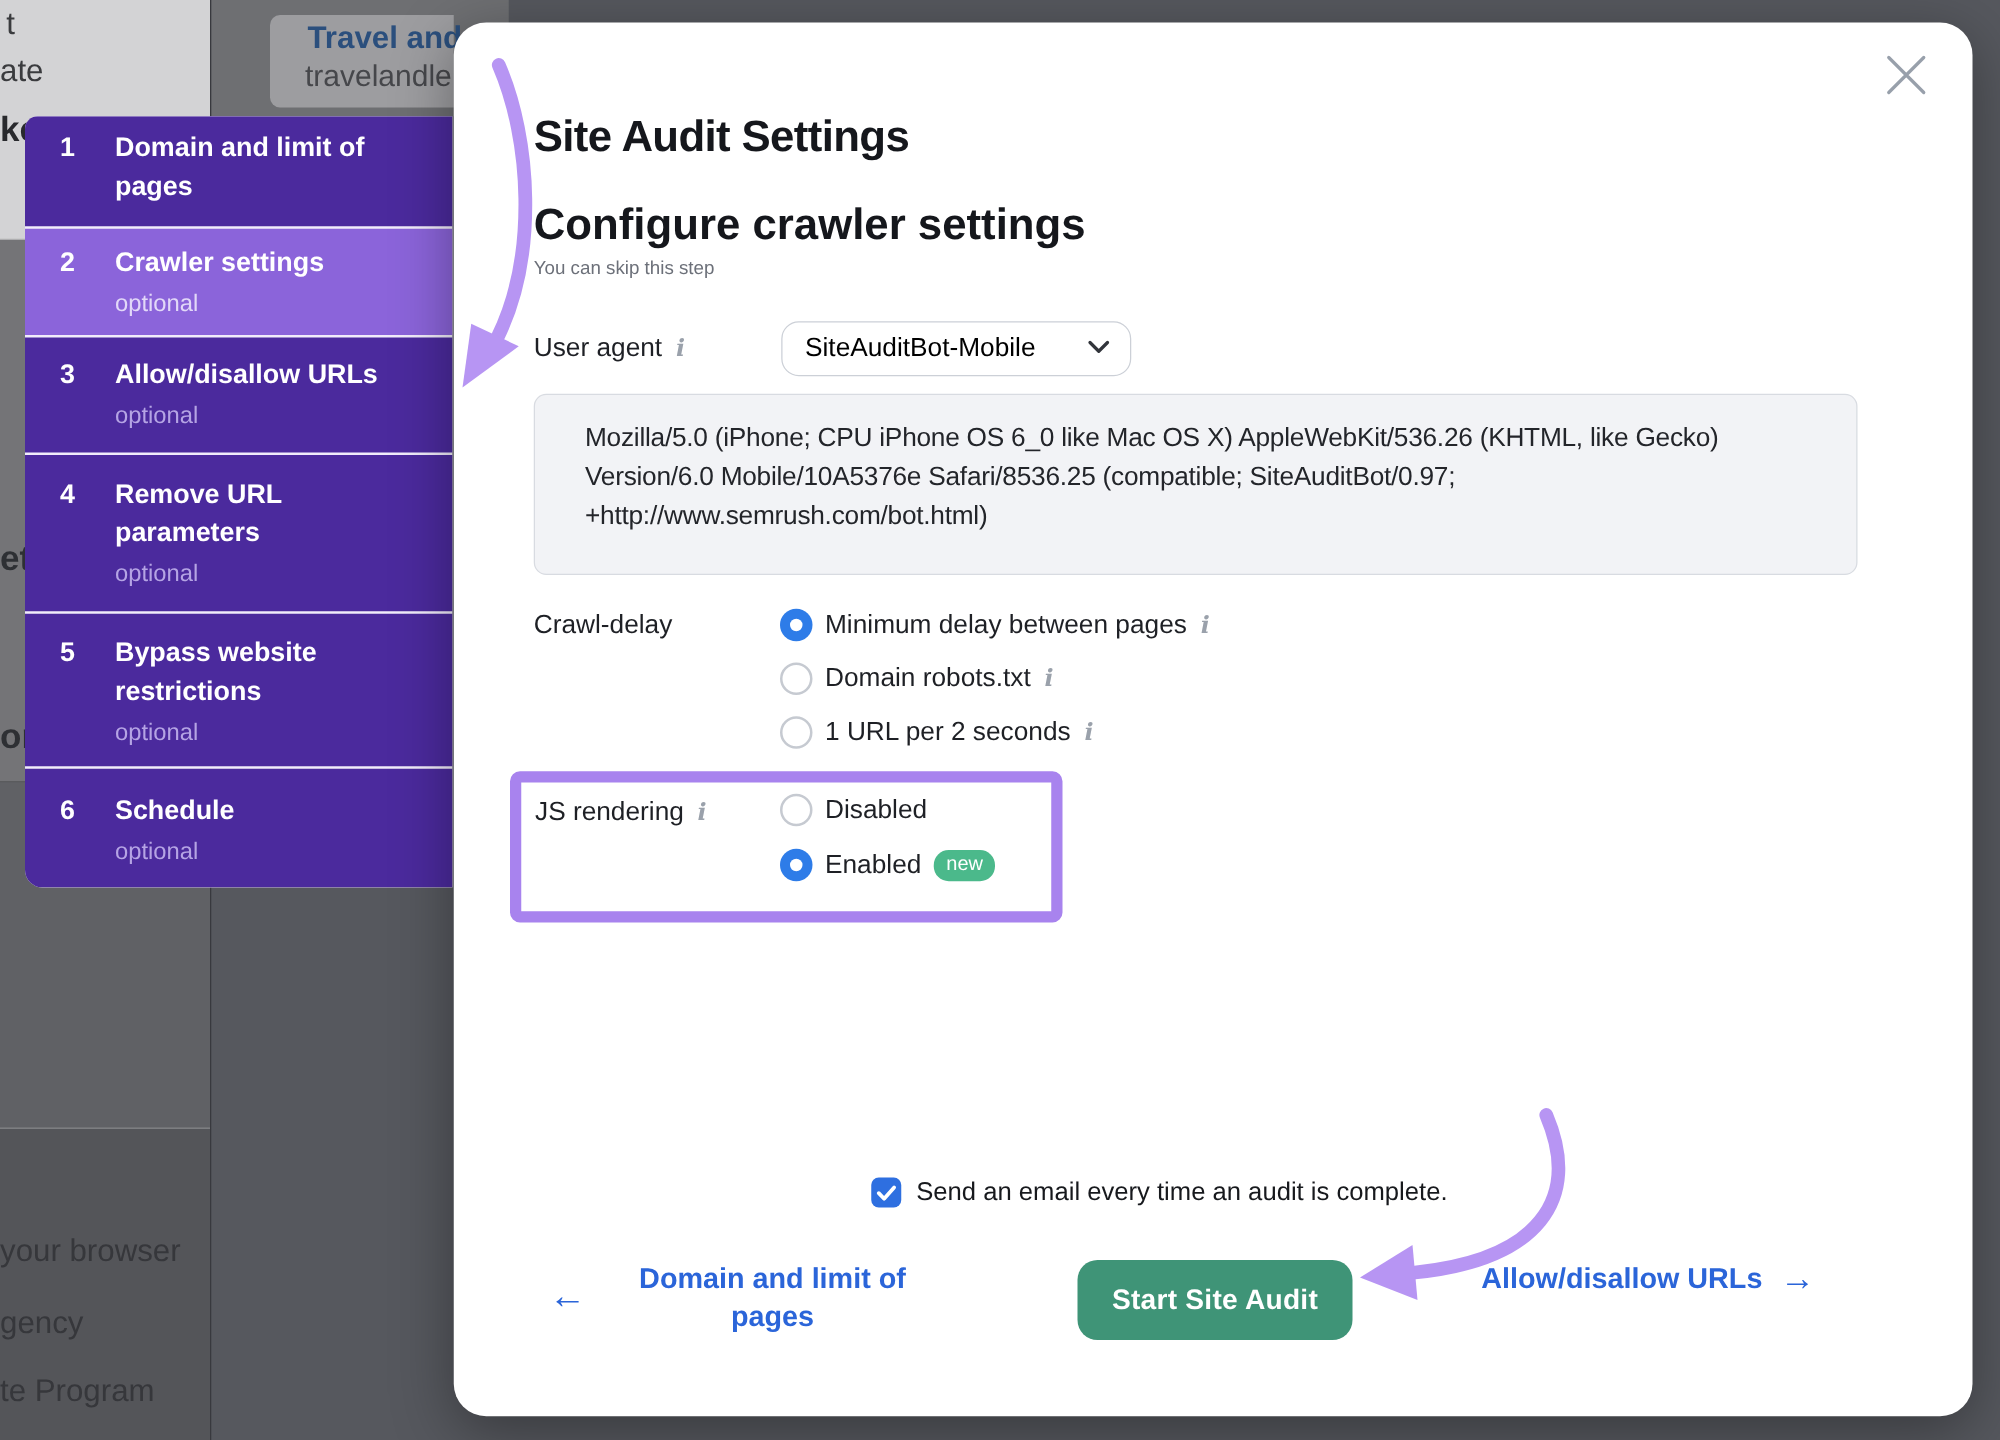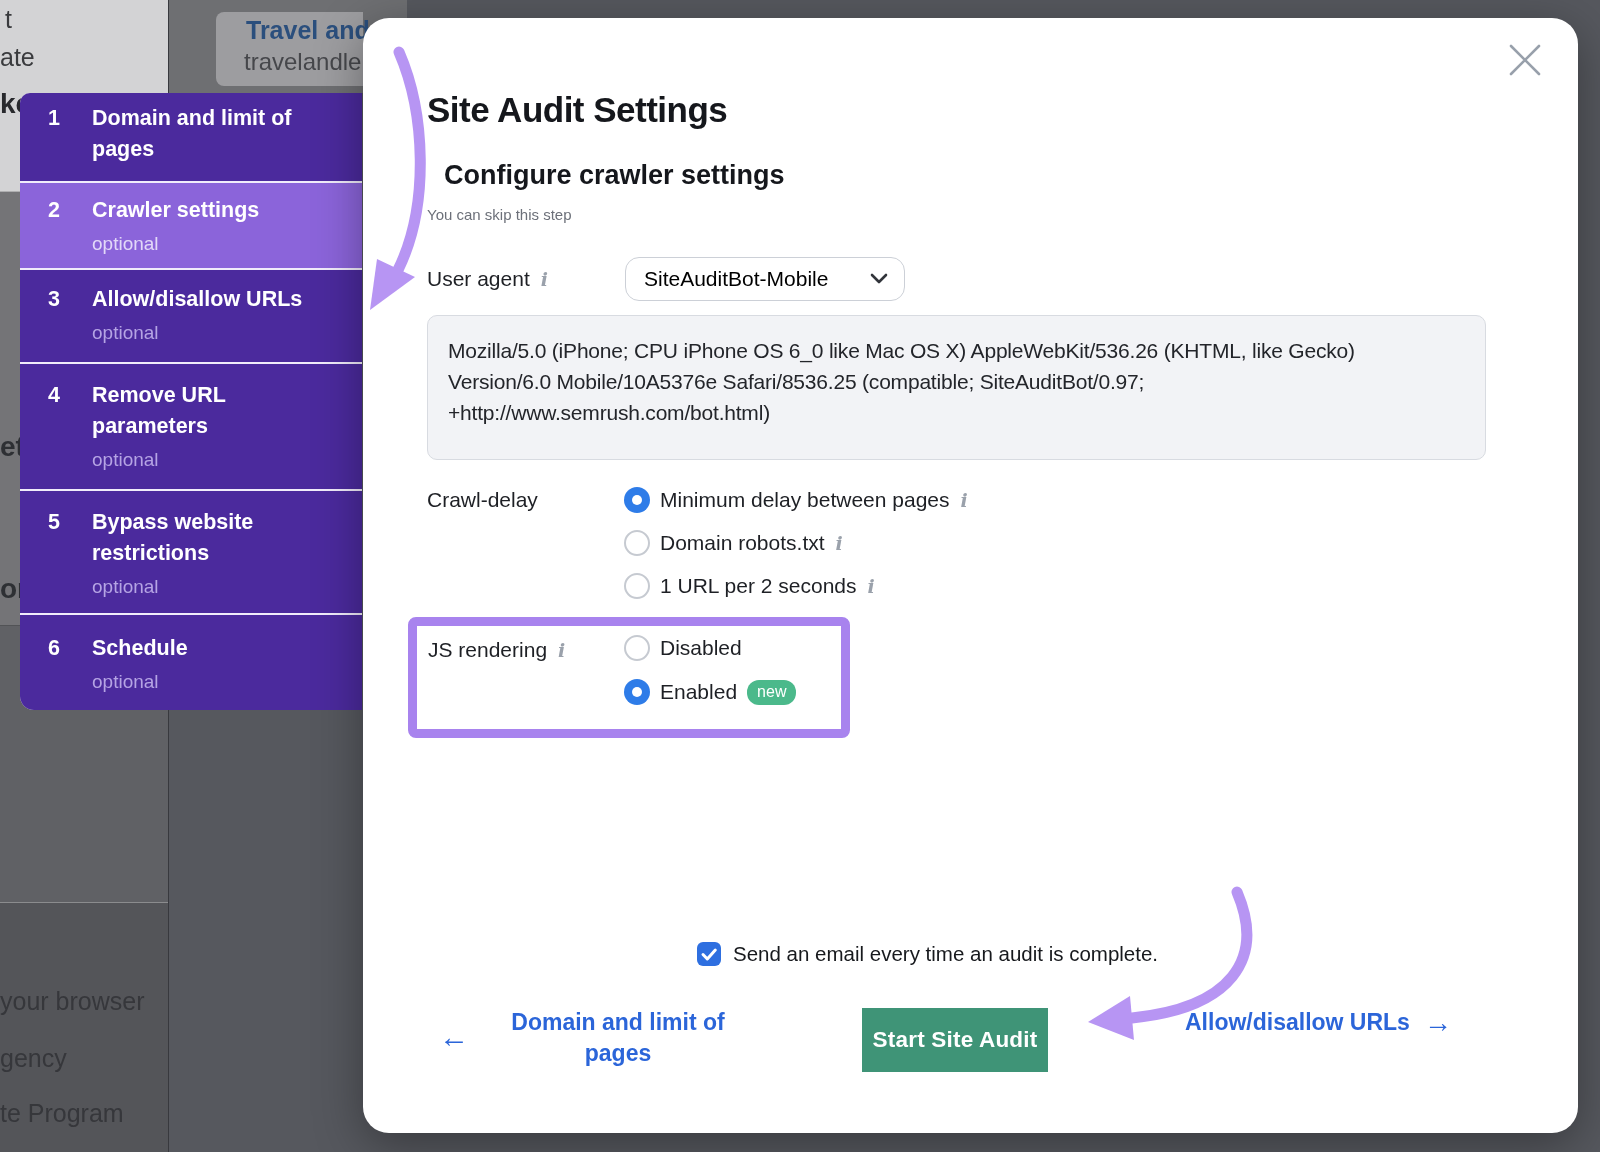--- a/index.html
+++ b/index.html
@@ -42,32 +42,32 @@
   .s3{top:177px;height:92px;padding-top:14px;}
   .s4{top:271px;height:125px;padding-top:16px;}
   .s5{top:398px;height:122px;padding-top:16px;}
   .s6{top:522px;height:95px;padding-top:18px;}
 
   
   .modal{left:363px;top:18px;width:1215px;height:1115px;background:#ffffff;border-radius:26px;
     box-shadow:0 12px 48px rgba(0,0,0,.35);z-index:10;}
   .m-close{right:35px;top:24px;width:36px;height:36px;cursor:pointer;}
   .m-title{left:64px;top:72px;font-size:35px;font-weight:800;color:#15171c;letter-spacing:-.5px;}
-  .m-h2{left:64px;top:142px;font-size:27px;font-weight:700;color:#15171c;padding-left:17px;}
+  .m-h2{left:64px;top:142px;font-size:35px;font-weight:700;color:#15171c;}
   .m-sub{left:64px;top:188px;font-size:15px;color:#6c7079;}
   .lbl{font-size:21px;color:#1e2025;line-height:26px;white-space:nowrap;}
   .info{display:inline-block;font-family:"DejaVu Serif","Liberation Serif",serif;font-style:italic;
     font-weight:700;color:#9aa1ab;font-size:19px;margin-left:11px;cursor:pointer;}
   .ua-label{left:64px;top:248px;}
   .ua-select{left:262px;top:239px;width:280px;height:44px;box-sizing:border-box;
     border:1.5px solid #ccd0d7;border-radius:14px;display:flex;align-items:center;
     justify-content:space-between;padding:0 16px 0 18px;cursor:pointer;background:#fff;}
   .ua-select .val{font-size:21px;color:#000000;}
   .ua-box{left:64px;top:297px;width:1059px;height:145px;box-sizing:border-box;background:#f2f3f6;
-    border:1px solid #d8dbe1;border-radius:10px;padding:19px 20px;}
+    border:1px solid #d8dbe1;border-radius:10px;padding:19px 40px;}
   .ua-box div{font-size:21px;line-height:31px;color:#23252a;letter-spacing:-.2px;white-space:nowrap;}
   .cd-label{left:64px;top:469px;}
   .radio{position:absolute;width:26px;height:26px;border-radius:50%;box-sizing:border-box;cursor:pointer;}
   .radio.off{background:#fff;border:2px solid #c6cad1;}
   .radio.on{background:#2e7ce8;}
   .radio.on::after{content:"";position:absolute;left:8px;top:8px;width:10px;height:10px;
     border-radius:50%;background:#fff;}
   .rlbl{position:absolute;font-size:21px;color:#1e2025;line-height:26px;white-space:nowrap;}
   .js-box{left:45px;top:599px;width:442px;height:121px;box-sizing:border-box;
     border:9px solid #a883ee;border-radius:8px;background:#fff;}
@@ -75,21 +75,21 @@
   .badge{display:inline-block;margin-left:10px;background:#4bb98b;color:#fff;font-size:16px;
     line-height:16px;padding:4px 10px 5px;border-radius:12px;vertical-align:2px;}
   .chk{left:334px;top:924px;width:24px;height:24px;border-radius:6px;background:#2e6fe0;cursor:pointer;}
   .chk-lbl{left:370px;top:923px;font-size:20.5px;color:#17191d;line-height:26px;white-space:nowrap;}
   .nav-arrow{font-size:30px;font-weight:700;color:#2b65d9;line-height:30px;cursor:pointer;}
   .back-arrow{left:76px;top:1004px;}
   .next-arrow{font-size:28px;}
   .link{color:#2b65d9;font-weight:700;font-size:23px;cursor:pointer;}
   .link-left{left:130px;top:989px;width:250px;text-align:center;line-height:31px;}
   .link-right{left:822px;top:989px;display:flex;align-items:center;gap:14px;line-height:31px;}
-  .btn-green{left:499px;top:990px;width:186px;height:64px;background:#3f9477;border-radius:0;
+  .btn-green{left:499px;top:990px;width:220px;height:64px;background:#3f9477;border-radius:16px;
     display:flex;align-items:center;justify-content:center;cursor:pointer;}
   .btn-green span{color:#fff;font-size:22.5px;font-weight:700;letter-spacing:.2px;}
 
   .arrows{position:absolute;left:0;top:0;z-index:20;pointer-events:none;}
 </style>
 </head>
 <body>
 
 <div class="abs bg-l1">
   <span class="abs frag light" style="left:5px;top:5px;">t</span>

